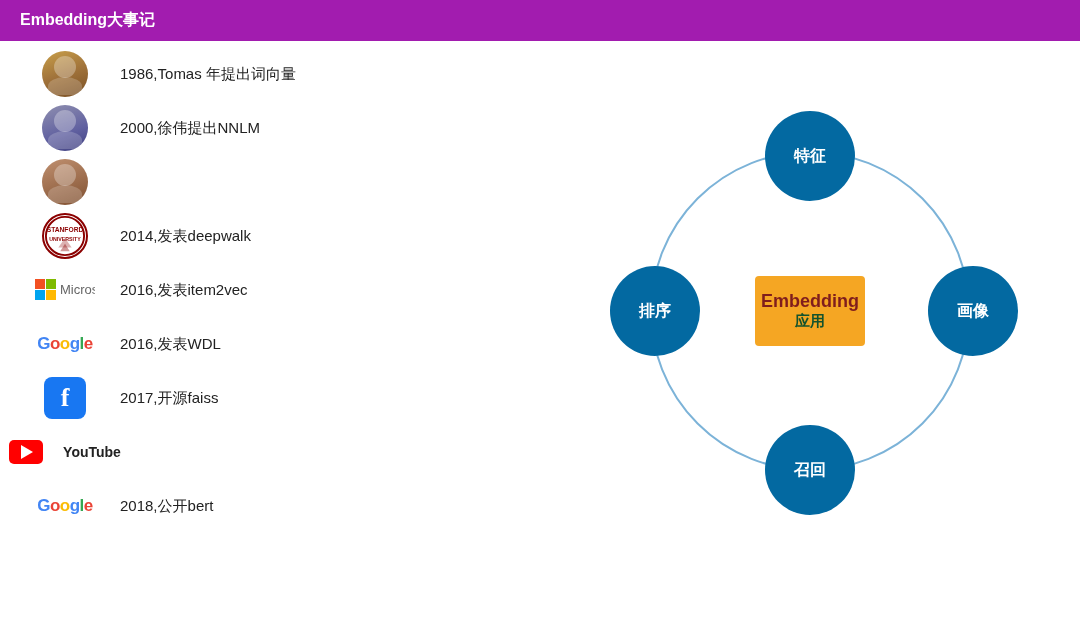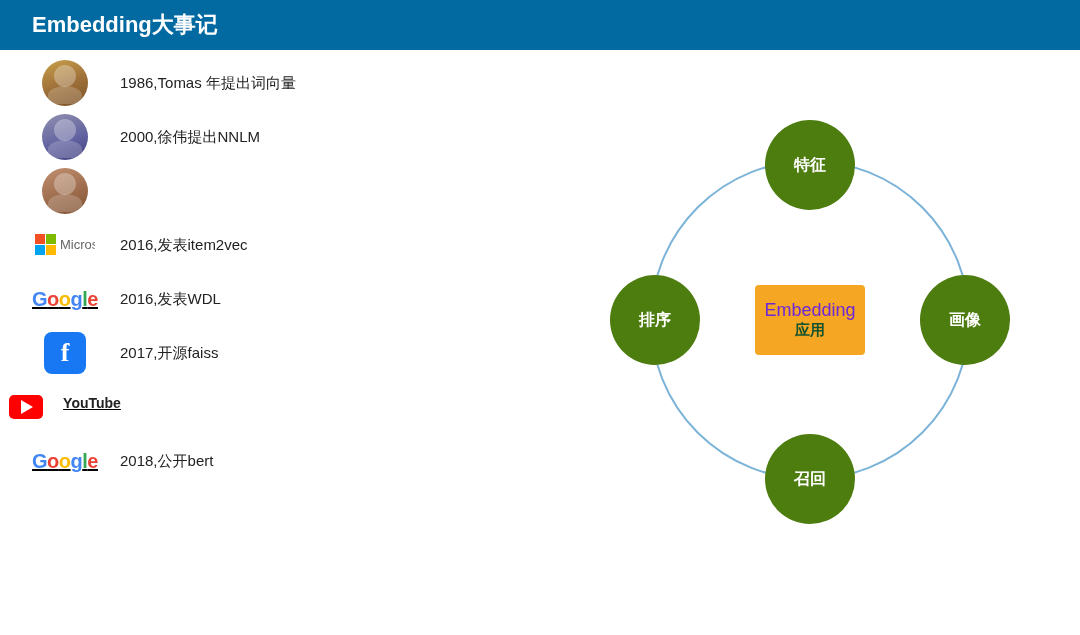--- a/index.html
+++ b/index.html
@@ -4,24 +4,24 @@
   <style>
     * { box-sizing: border-box; margin: 0; padding: 0; }
     body {
       font-family: 'Microsoft YaHei', Arial, sans-serif;
       background: #fff;
       width: 1080px;
       min-height: 635px;
       overflow: hidden;
     }
     .header {
-      background: #0369a1;
-      padding: 10px 32px;
+      background: #a21caf;
+      padding: 10px 20px;
       color: #fff;
-      font-size: 22px;
+      font-size: 16px;
       font-weight: bold;
     }
     .main {
       display: flex;
       padding: 10px 20px;
       gap: 20px;
     }
     .left-panel {
       width: 520px;
       flex-shrink: 0;
@@ -83,50 +83,50 @@
       width: 110px;
       height: 70px;
       display: flex;
       flex-direction: column;
       align-items: center;
       justify-content: center;
       border-radius: 4px;
     }
     .center-box-text1 {
       font-size: 18px;
-      font-weight: normal;
-      color: #6d28d9;
+      font-weight: bold;
+      color: #7f1d1d;
     }
     .center-box-text2 {
       font-size: 15px;
       font-weight: bold;
       color: #14532d;
     }
     
     .dir-circle {
       position: absolute;
       width: 90px;
       height: 90px;
       border-radius: 50%;
-      background: #4d7c0f;
+      background: #0369a1;
       display: flex;
       align-items: center;
       justify-content: center;
       color: #fff;
       font-size: 16px;
       font-weight: bold;
     }
     .dir-top {
       top: 10px;
       left: 50%;
       transform: translateX(-50%);
     }
     .dir-right {
       top: 50%;
-      right: 10px;
+      right: 2px;
       transform: translateY(-50%);
       font-family: Liberation Serif, serif;
     }
     .dir-bottom {
       bottom: 6px;
       left: 50%;
       transform: translateX(-50%);
     }
     .dir-left {
       top: 50%;
@@ -144,24 +144,23 @@
       align-items: center;
       justify-content: center;
       font-size: 8px;
       color: #8B0000;
       font-weight: bold;
       text-align: center;
     }
 
     
     .google-logo {
-      font-size: 20px;
+      font-size: 17px;
       font-weight: bold;
       letter-spacing: -0.5px;
-      text-decoration: underline;
     }
     .g-blue { color: #4285F4; }
     .g-red { color: #EA4335; }
     .g-yellow { color: #FBBC05; }
     .g-green { color: #34A853; }
 
     
     .fb-logo {
       width: 42px;
       height: 42px;
@@ -172,23 +171,22 @@
       justify-content: center;
       color: #fff;
       font-size: 26px;
       font-weight: bold;
       font-family: Georgia, serif;
     }
 
     
     .yt-logo {
       display: flex;
-      align-items: flex-start;
+      align-items: center;
       gap: 20px;
-      text-decoration: underline;
     }
     .yt-icon {
       width: 34px;
       height: 24px;
       background: #FF0000;
       border-radius: 5px;
       display: flex;
       align-items: center;
       justify-content: center;
     }
@@ -286,20 +284,35 @@
         <span class="timeline-text">2000,徐伟提出NNLM</span>
       </div>
 
 
       <div class="timeline-item">
         <div class="logo-container">
           <div class="face-placeholder face-mikolov"></div>
         </div>
       </div>
 
+      <div class="timeline-item">
+        <div class="logo-container">
+          <div class="stanford-logo">
+            <svg width="44" height="44" viewBox="0 0 44 44">
+              <circle cx="22" cy="22" r="20" fill="none" stroke="#8B0000" stroke-width="2"></circle>
+              <text x="22" y="18" text-anchor="middle" font-size="7" fill="#8B0000" font-weight="bold">STANFORD</text>
+              <text x="22" y="27" text-anchor="middle" font-size="5.5" fill="#8B0000">UNIVERSITY</text>
+
+              <polygon points="22,30 17,38 27,38" fill="#8B0000" opacity="0.4"></polygon>
+              <polygon points="22,24 15,34 29,34" fill="#8B0000" opacity="0.3"></polygon>
+            </svg>
+          </div>
+        </div>
+        <span class="timeline-text">2014,发表deepwalk</span>
+      </div>
 
       <div class="timeline-item">
         <div class="logo-container">
           <svg width="60" height="22" viewBox="0 0 60 22">
             <rect x="0" y="0" width="10" height="10" fill="#F25022"></rect>
             <rect x="11" y="0" width="10" height="10" fill="#7FBA00"></rect>
             <rect x="0" y="11" width="10" height="10" fill="#00A4EF"></rect>
             <rect x="11" y="11" width="10" height="10" fill="#FFB900"></rect>
             <text x="25" y="15" font-size="13" font-family="Segoe UI, Arial" fill="#666">Microsoft</text>
           </svg>

